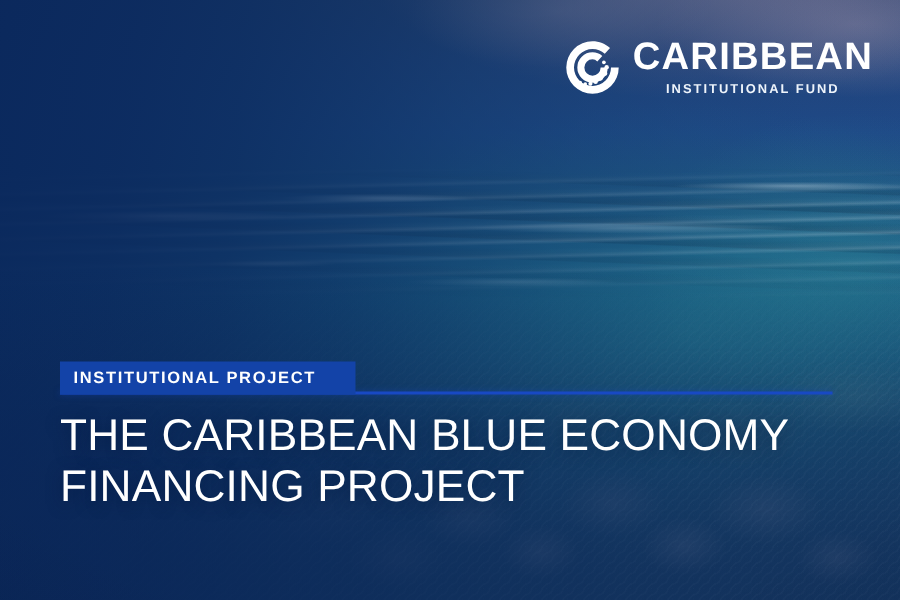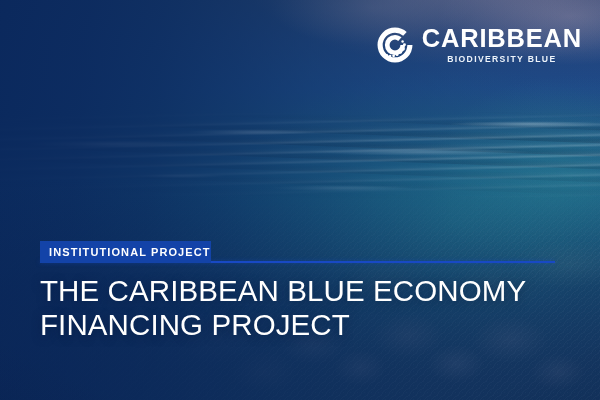--- a/index.html
+++ b/index.html
@@ -193,21 +193,21 @@
   }
   #eyebrow {
     position:relative;
     display:inline-block;
     background:#1343a8;
     color:#ffffff;
     font-size:11px;
     font-weight:bold;
     letter-spacing:1.1px;
     line-height:22px;
-    padding:0 0 0 9px;
+    padding:0 26px 0 9px;
     white-space:nowrap;
   }
 
   #headline {
     color:#ffffff;
     font-size:29.5px;
     font-weight:normal;
     letter-spacing:.1px;
     line-height:1.16;
     max-width:530px;
@@ -245,21 +245,21 @@
       <circle cx="39.5" cy="74.0" r="2.6" fill="#ffffff"></circle>
       <circle cx="70.5" cy="49.5" r="3.2" fill="#ffffff"></circle>
       <circle cx="66.5" cy="42.5" r="2.7" fill="#ffffff"></circle>
       <circle cx="32.5" cy="71.5" r="2.2" fill="#ffffff"></circle>
       <circle cx="26.5" cy="67.0" r="1.8" fill="#ffffff"></circle>
       <circle cx="22.0" cy="61.0" r="1.4" fill="#ffffff"></circle>
       <circle cx="19.5" cy="54.5" r="1.1" fill="#ffffff"></circle>
     </svg>
     <div id="logo-words">
       <div id="logo-name">CARIBBEAN</div>
-      <div id="logo-tagline">BIODIVERSITY BLUE</div>
+      <div id="logo-tagline">INSTITUTIONAL FUND</div>
     </div>
   </div>
 
   <div id="content">
     <div id="eyebrow-row">
       <div id="eyebrow-rule"></div>
       <span id="eyebrow">INSTITUTIONAL PROJECT</span>
     </div>
     <h1 id="headline">THE CARIBBEAN BLUE ECONOMY FINANCING PROJECT</h1>
   </div>

